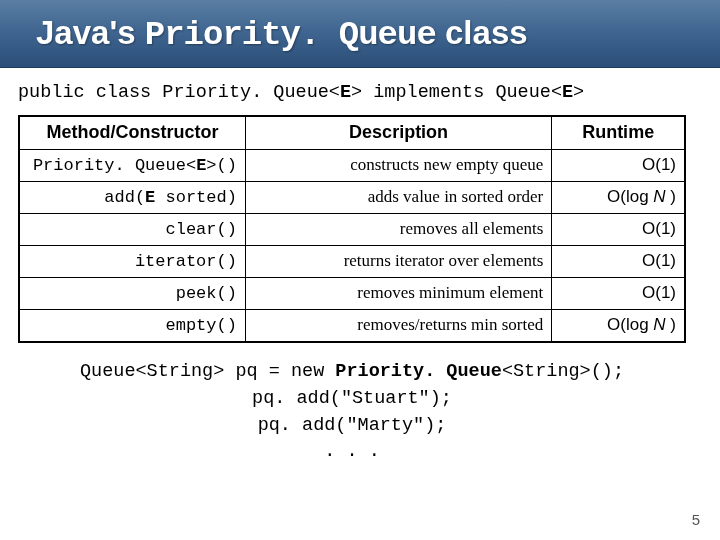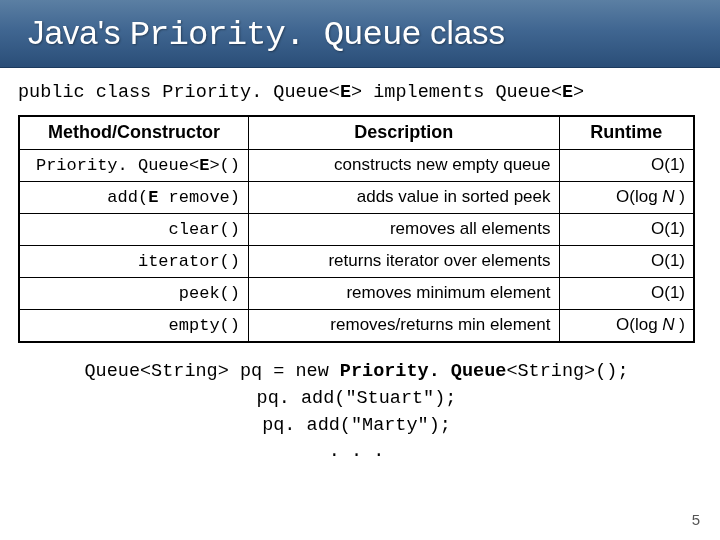--- a/index.html
+++ b/index.html
@@ -15,32 +15,33 @@
     width: 100%;
     height: 68px;
     background: linear-gradient(to bottom, #5b7fa3 0%, #406691 45%, #2a4e78 100%);
     border-bottom: 1px solid #1c3a5e;
     display: flex;
     align-items: center;
     padding-left: 28px;
   }
   .title-bar h1 {
     color: #ffffff;
-    font-weight: normal;
+    font-weight: bold;
     font-size: 33px;
     font-family: Verdana, sans-serif;
     text-shadow: 1px 1px 2px rgba(0,0,0,0.35);
+    margin-left: 8px;
   }
   .title-bar h1 .mono {
     font-family: "Courier New", monospace;
     font-size: 34px;
     letter-spacing: -1px;
   }
   .content {
-    padding: 14px 25px 0 18px;
+    padding: 14px 34px 0 18px;
   }
   .sig {
     font-family: "Courier New", monospace;
     font-size: 18.5px;
     color: #000;
     white-space: nowrap;
     margin-bottom: 12px;
   }
   .sig .bolde { font-weight: bold; }
   table.api {
@@ -65,21 +66,21 @@
   }
   .col-method { width: 34%; }
   .col-desc { width: 46%; }
   .col-rt { width: 20%; }
   td.method {
     font-family: "Courier New", monospace;
     font-size: 17px;
     white-space: nowrap;
   }
   td.method .bolde { font-weight: bold; }
-  td.desc { font-family: Liberation Sans, sans-serif; }
+  td.desc { font-family: Liberation Serif, serif; }
   td.rt { font-family: Verdana, sans-serif; white-space: nowrap; }
   td.rt .nvar { font-style: italic; }
   .codeblk {
     font-family: "Courier New", monospace;
     font-size: 18.5px;
     line-height: 1.45;
     color: #000;
     text-align: center;
   }
   .codeblk .bold { font-weight: bold; }
@@ -120,42 +121,42 @@
         <th>Runtime</th>
       </tr>
     </thead>
     <tbody>
       <tr>
         <td class="method"><span>Priority. Queue&lt;</span><span class="bolde">E</span><span>&gt;()</span></td>
         <td class="desc">constructs new empty queue</td>
         <td class="rt"><span>O(1)</span><span class="nvar"></span><span></span></td>
       </tr>
       <tr>
-        <td class="method"><span>add(</span><span class="bolde">E</span><span> remove)</span></td>
-        <td class="desc">adds value in sorted peek</td>
+        <td class="method"><span>add(</span><span class="bolde">E</span><span> sorted)</span></td>
+        <td class="desc">adds value in sorted order</td>
         <td class="rt"><span>O(log </span><span class="nvar">N</span><span> )</span></td>
       </tr>
       <tr>
         <td class="method"><span>clear()</span><span class="bolde"></span><span></span></td>
         <td class="desc">removes all elements</td>
         <td class="rt"><span>O(1)</span><span class="nvar"></span><span></span></td>
       </tr>
       <tr>
         <td class="method"><span>iterator()</span><span class="bolde"></span><span></span></td>
         <td class="desc">returns iterator over elements</td>
         <td class="rt"><span>O(1)</span><span class="nvar"></span><span></span></td>
       </tr>
       <tr>
         <td class="method"><span>peek()</span><span class="bolde"></span><span></span></td>
         <td class="desc">removes minimum element</td>
         <td class="rt"><span>O(1)</span><span class="nvar"></span><span></span></td>
       </tr>
       <tr>
         <td class="method"><span>empty()</span><span class="bolde"></span><span></span></td>
-        <td class="desc">removes/returns min element</td>
+        <td class="desc">removes/returns min sorted</td>
         <td class="rt"><span>O(log </span><span class="nvar">N</span><span> )</span></td>
       </tr>
     </tbody>
   </table>
 
   <div class="codeblk">
     <div><span>Queue&lt;String&gt; pq = new </span><span class="bold">Priority. Queue</span><span>&lt;String&gt;();</span></div>
     <div>pq. add("Stuart");</div>
     <div>pq. add("Marty");</div>
     <div>. . .</div>

